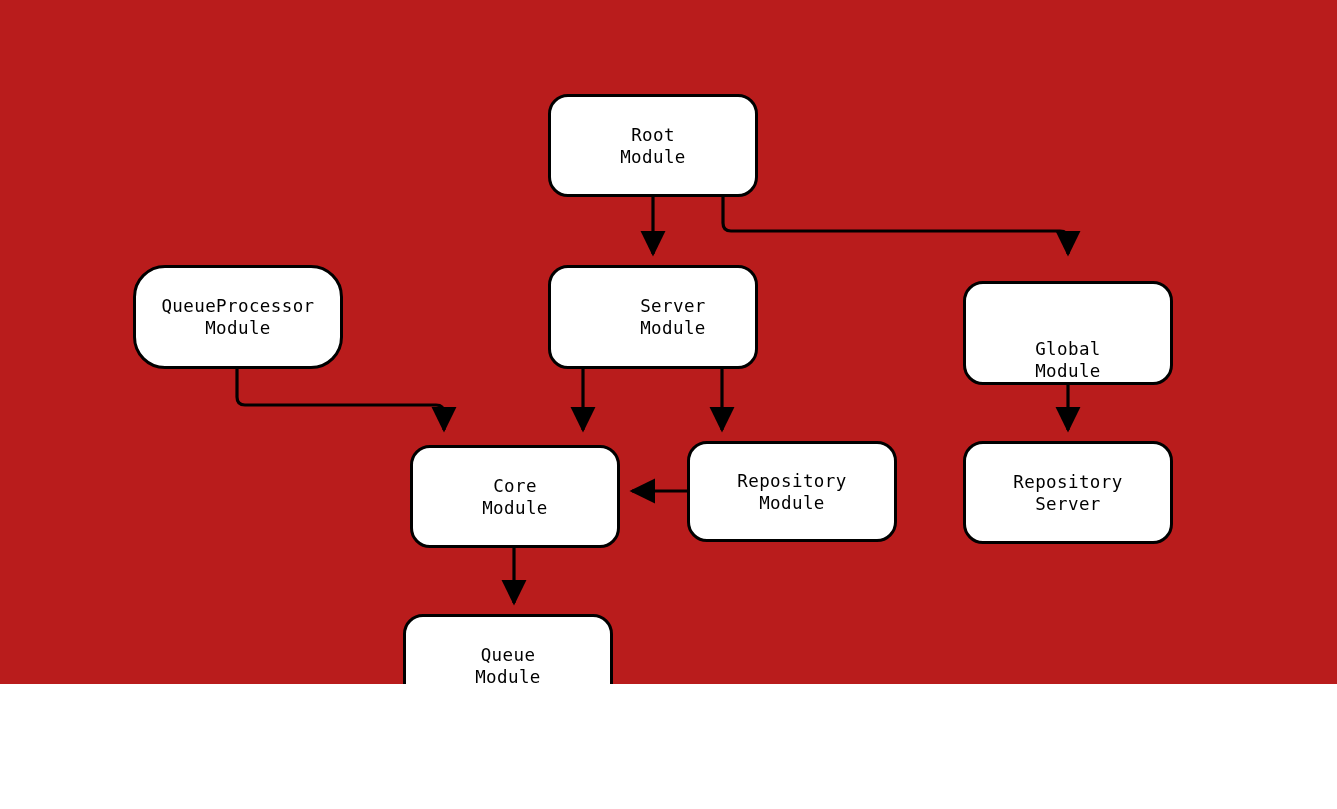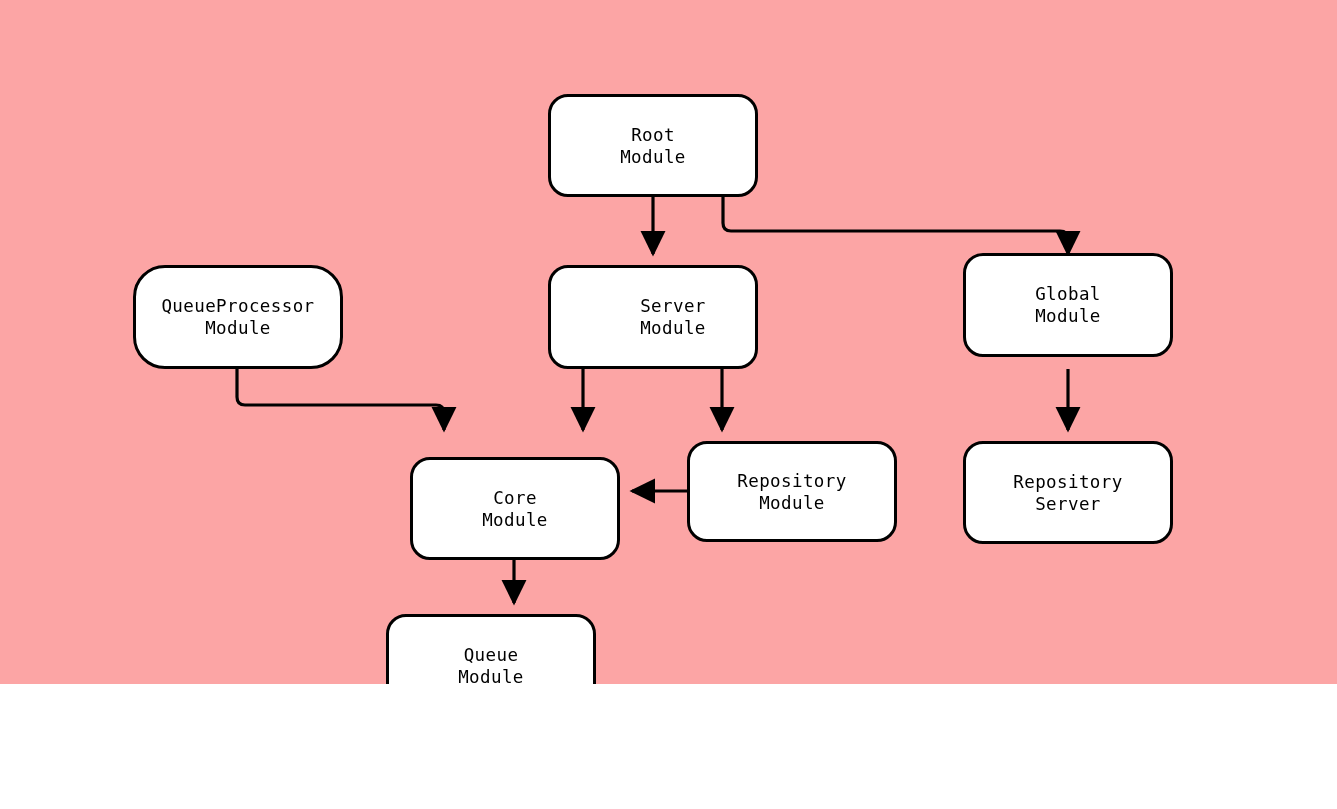--- a/index.html
+++ b/index.html
@@ -7,21 +7,21 @@
     padding: 0;
     background: #ffffff;
   }
   body {
     font-family: "DejaVu Sans Mono", "Liberation Mono", monospace;
   }
   #canvas {
     position: relative;
     width: 1337px;
     height: 684px;
-    background: #fca5a5;
+    background: #b91c1c;
     overflow: hidden;
   }
   #edge-layer {
     position: absolute;
     left: 0;
     top: 0;
     width: 1337px;
     height: 809px;
     pointer-events: none;
   }
@@ -99,38 +99,38 @@
   <div class="node" style="left:133px; top:265px; width:210px; height:104px;border-radius:32px;">
     <div class="node-label">QueueProcessor
 Module</div>
   </div>
 
   <div class="node" style="left:548px; top:265px; width:210px; height:104px;padding-left:40px;">
     <div class="node-label">Server
 Module</div>
   </div>
 
-  <div class="node" style="left:963px; top:253px; width:210px; height:104px;">
+  <div class="node" style="left:963px; top:281px; width:210px; height:104px;align-items:flex-end;">
     <div class="node-label">Global
 Module</div>
   </div>
 
-  <div class="node" style="left:410px; top:457px; width:210px; height:103px; border-width:3.5px;">
+  <div class="node" style="left:410px; top:445px; width:210px; height:103px; border-width:3.5px;">
     <div class="node-label">Core
 Module</div>
   </div>
 
   <div class="node" style="left:687px; top:441px; width:210px; height:101px;">
     <div class="node-label">Repository
 Module</div>
   </div>
 
   <div class="node" style="left:963px; top:441px; width:210px; height:103px;">
     <div class="node-label">Repository
 Server</div>
   </div>
 
-  <div class="node" style="left:386px; top:614px; width:210px; height:103px;">
+  <div class="node" style="left:403px; top:614px; width:210px; height:103px;">
     <div class="node-label">Queue
 Module</div>
   </div>
 
 </div>
 
 </body></html>

